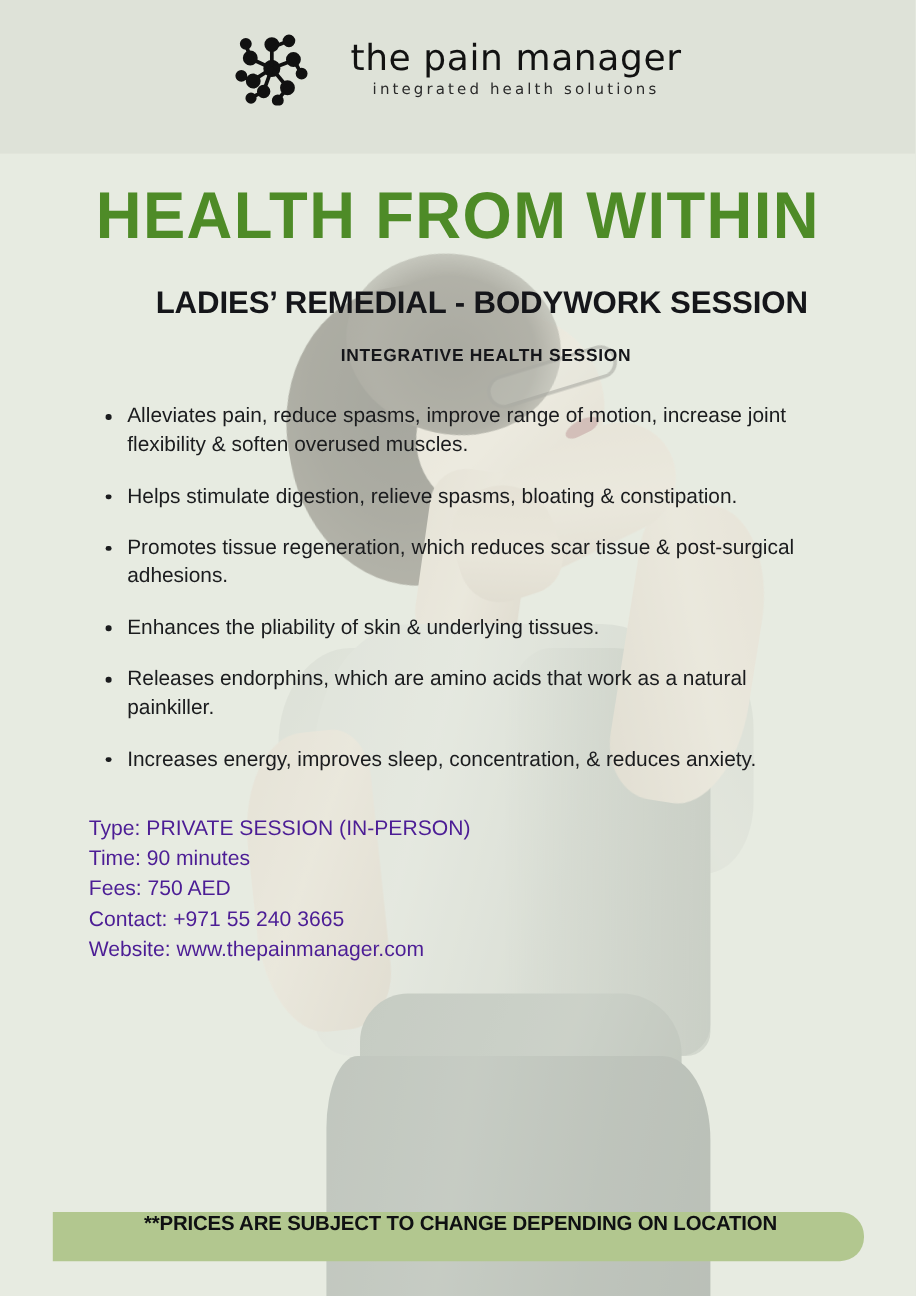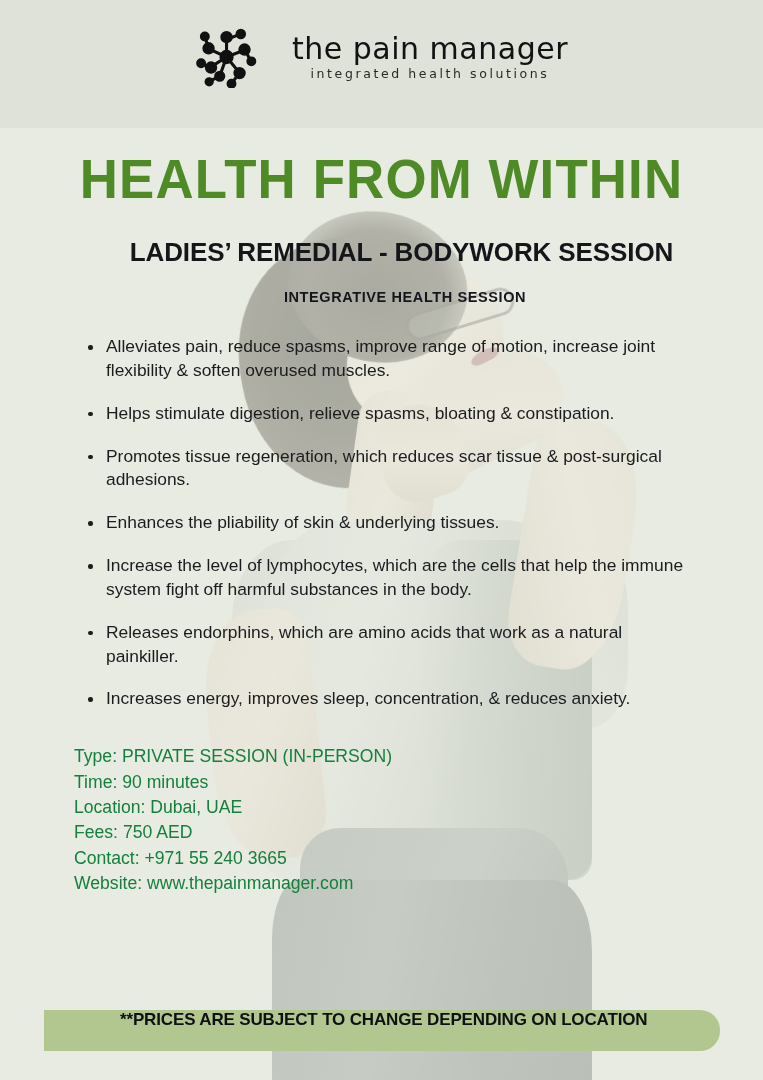--- a/index.html
+++ b/index.html
@@ -245,21 +245,21 @@
     width: 4.5px; height: 4.5px;
     border-radius: 50%;
     background: #1b1c1e;
   }
 
   
   #details {
     padding: 14px 0 0 74px;
   }
   #details .row {
-    color: #15803d;
+    color: #4c1d95;
     font-size: 17.6px;
     line-height: 1.44;
   }
 
   
   #footer-pill {
     position: absolute;
     left: 0;
     top: 1010px;
     width: 676px;
@@ -348,29 +348,27 @@
 
     <h2 id="subtitle">LADIES’ REMEDIAL - BODYWORK SESSION</h2>
 
     <h3 id="kicker">INTEGRATIVE HEALTH SESSION</h3>
 
     <ul id="benefits">
       <li>Alleviates pain, reduce spasms, improve range of motion, increase joint flexibility &amp; soften overused muscles.</li>
       <li>Helps stimulate digestion, relieve spasms, bloating &amp; constipation.</li>
       <li>Promotes tissue regeneration, which reduces scar tissue &amp; post-surgical adhesions.</li>
       <li>Enhances the pliability of skin &amp; underlying tissues.</li>
-      <li>Increase the level of lymphocytes, which are the cells that help the immune system fight off harmful substances in the body.</li>
       <li>Releases endorphins, which are amino acids that work as a natural painkiller.</li>
       <li>Increases energy, improves sleep, concentration, &amp; reduces anxiety.</li>
     </ul>
 
     <div id="details">
       <div class="row">Type: PRIVATE SESSION (IN-PERSON)</div>
       <div class="row">Time: 90 minutes</div>
-      <div class="row">Location: Dubai, UAE</div>
       <div class="row">Fees: 750 AED</div>
       <div class="row">Contact: +971 55 240 3665</div>
       <div class="row">Website: www.thepainmanager.com</div>
     </div>
 
   </div>
 
   <div id="footer-pill">
     <span id="footer-text">**PRICES ARE SUBJECT TO CHANGE DEPENDING ON LOCATION</span>
   </div>

